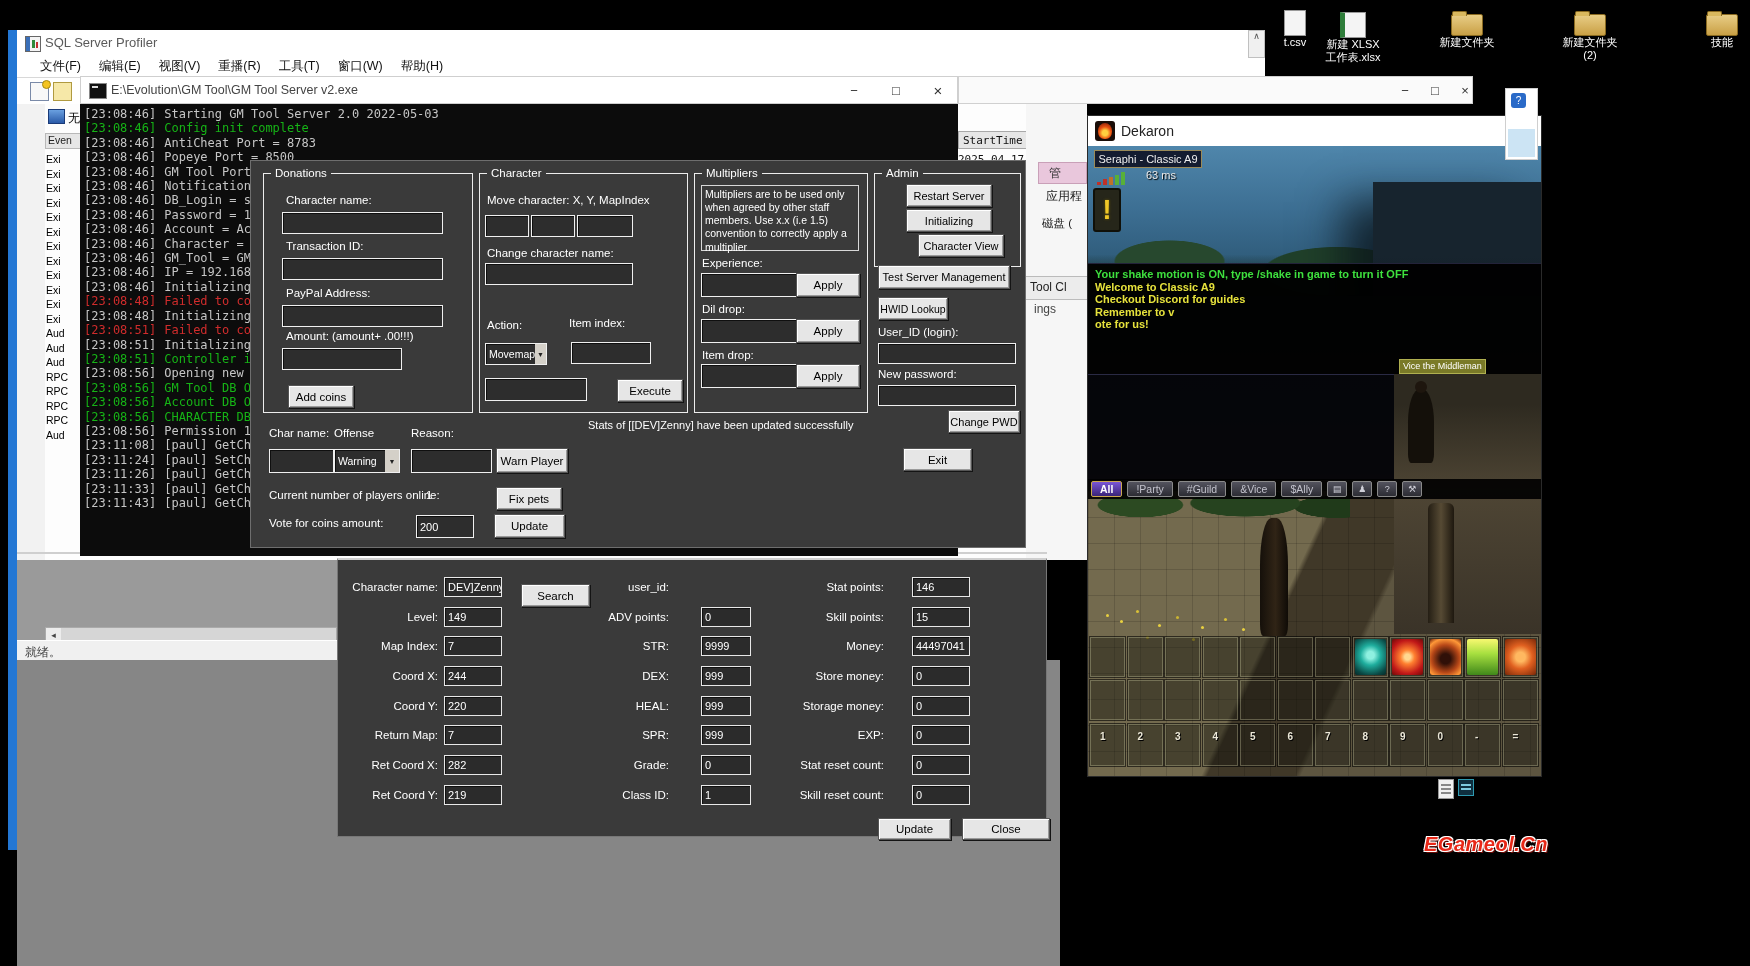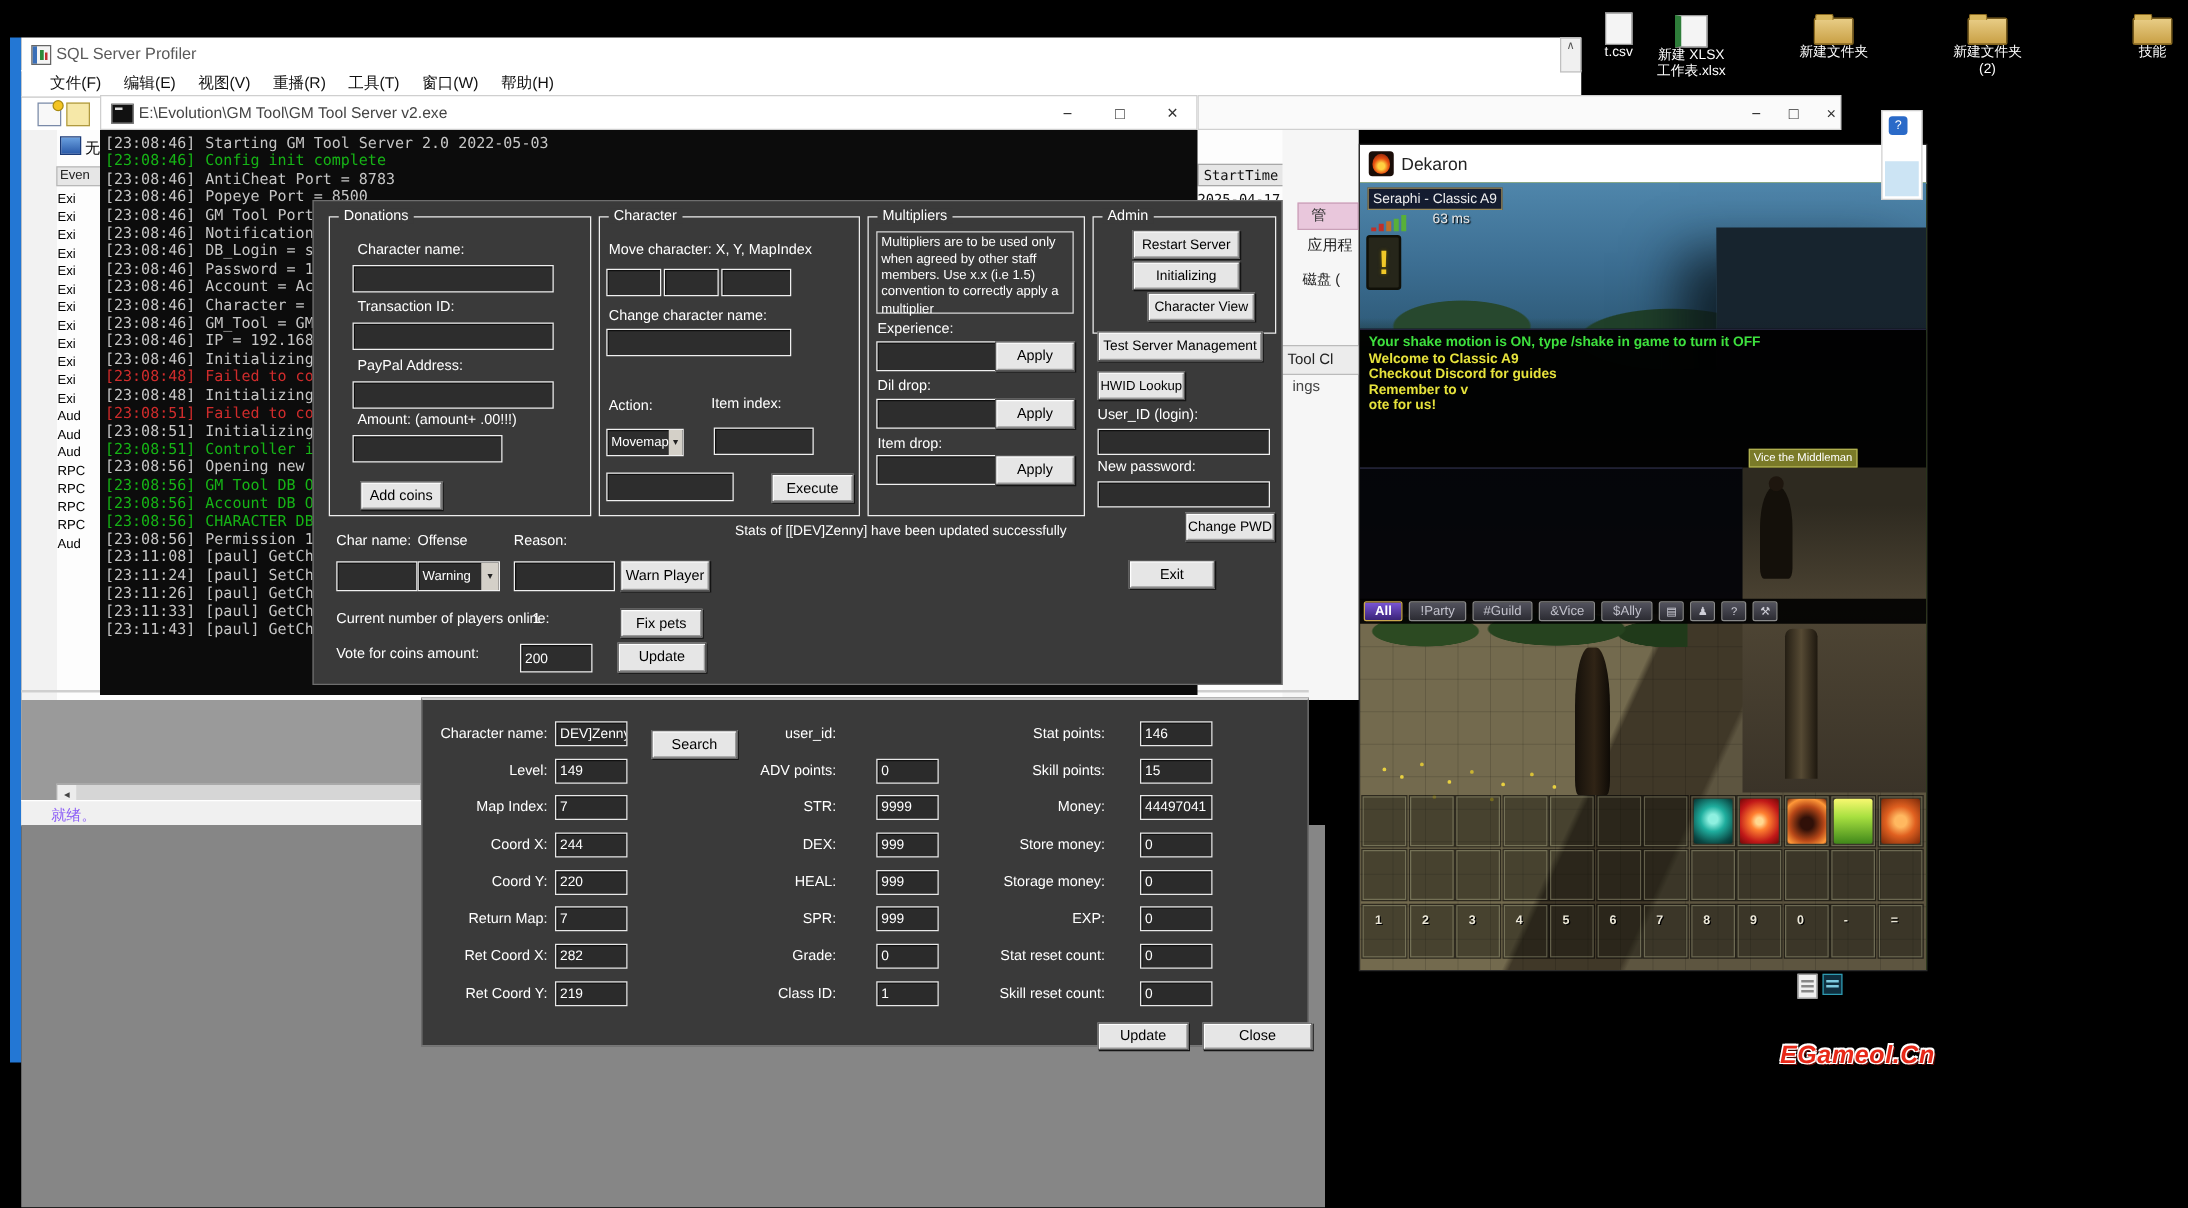--- a/index.html
+++ b/index.html
@@ -176,21 +176,21 @@
   <div class="abs" style="left:28px;top:597px;width:292px;height:16px;background:#d6d6d6;">
     <div class="abs" style="left:0;top:0;width:16px;height:16px;background:#ececec;border:1px solid #9a9a9a;box-sizing:border-box;font-size:9px;color:#444;display:flex;align-items:center;justify-content:center;">◂</div>
   </div>
 
   <div class="abs" style="left:0;top:530px;width:941px;height:80px;background:#9a9a9a;"></div>
   <div class="abs" style="left:28px;top:597px;width:292px;height:16px;background:#d6d6d6;border:1px solid #aaa;box-sizing:border-box;">
     <div class="abs" style="left:0;top:0;width:15px;height:14px;background:#ececec;font-size:9px;color:#444;display:flex;align-items:center;justify-content:center;">◂</div>
   </div>
 
   <div class="abs" style="left:0;top:610px;width:941px;height:20px;background:#f0f0f0;border-top:1px solid #fff;">
-    <span class="abs txt" style="left:8px;top:3px;font-size:12px;color:#8b5cf6;margin-left:16px;">就绪。</span>
+    <span class="abs txt" style="left:8px;top:3px;font-size:12px;color:#404040;">就绪。</span>
   </div>
   <div class="abs" style="left:0;top:630px;width:1043px;height:306px;background:#868686;"></div>
 </div>
 
 <div class="abs" style="left:17px;top:552px;width:1030px;height:2px;background:#cfcfcf;z-index:3;"></div>
 
 <div class="abs" style="left:958px;top:76px;width:515px;height:28px;background:#fafafa;border:1px solid #d0d0d0;box-sizing:border-box;z-index:2;">
   <div class="abs wbtn" style="left:432px;top:3px;width:28px;height:20px;">−</div>
   <div class="abs wbtn" style="left:462px;top:3px;width:28px;height:20px;">□</div>
   <div class="abs wbtn" style="left:492px;top:3px;width:28px;height:20px;">×</div>

